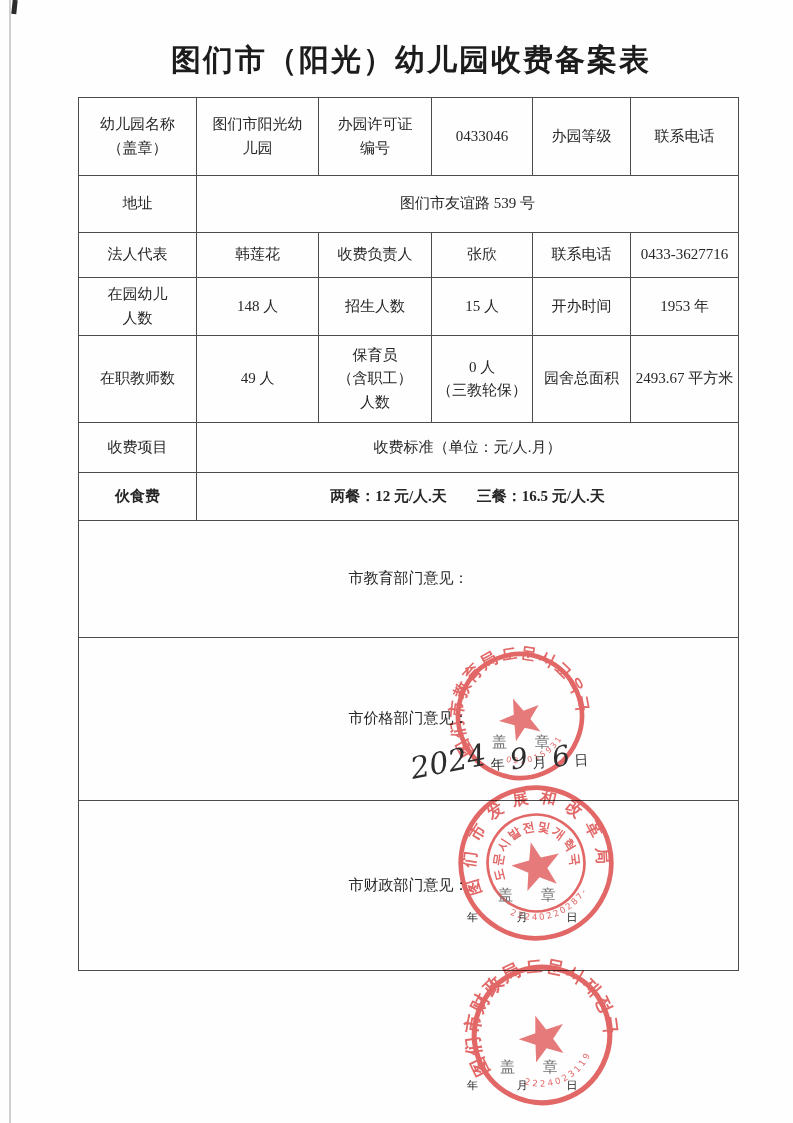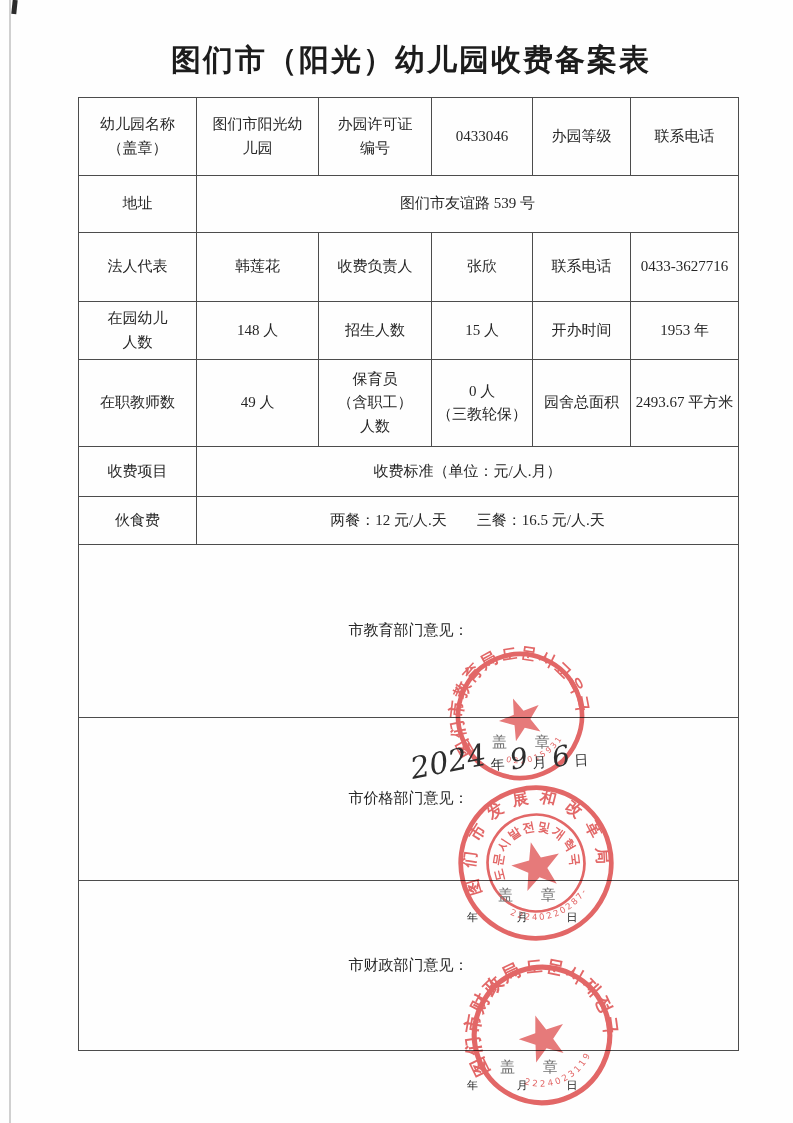--- a/index.html
+++ b/index.html
@@ -20,28 +20,28 @@
 
   table.form { position:absolute; left:78px; top:97px; width:660px;
                border-collapse:collapse; table-layout:fixed;border-radius:7px; }
   table.form td { border:1.6px solid #4c4c4c; font-size:15px; text-align:center;
                   vertical-align:middle; white-space:pre-line; padding:2px 4px;
                   line-height:1.55; }
   td.val-left { text-align:left; padding-left:10px; }
   td.addr-val { text-align:left; padding-left:22px; }
   tr.r1 td { height:78px; }
   tr.r2 td { height:57px; }
-  tr.r3 td { height:69px; }
+  tr.r3 td { height:45px; }
   tr.r4 td { height:58px; }
   tr.r5 td { height:87px; }
   tr.r6 td { height:50px; }
   tr.r7 td { height:48px; }
-  tr.r8 td { height:48px; }
+  tr.r8 td { height:48px;font-weight:bold; }
   tr.r9 td { height:44px; }
-  tr.sec1 td { height:173px; }
+  tr.sec1 td { height:117px; }
   tr.sec2 td { height:163px; }
   tr.sec3 td { height:170px;text-align:center; }
   td.section-cell { vertical-align:top; text-align:left; padding:8px 8px; font-size:15px; }
 
   
   .stamp-note { position:absolute; font-size:15px; letter-spacing:12px; color:#737373; z-index:3; }
   .ymd-line { position:absolute; font-size:11px; color:#222; word-spacing:36px; z-index:3; }
 
   
   .hw-date { position:absolute; left:410px; top:741px; z-index:4; display:flex;

